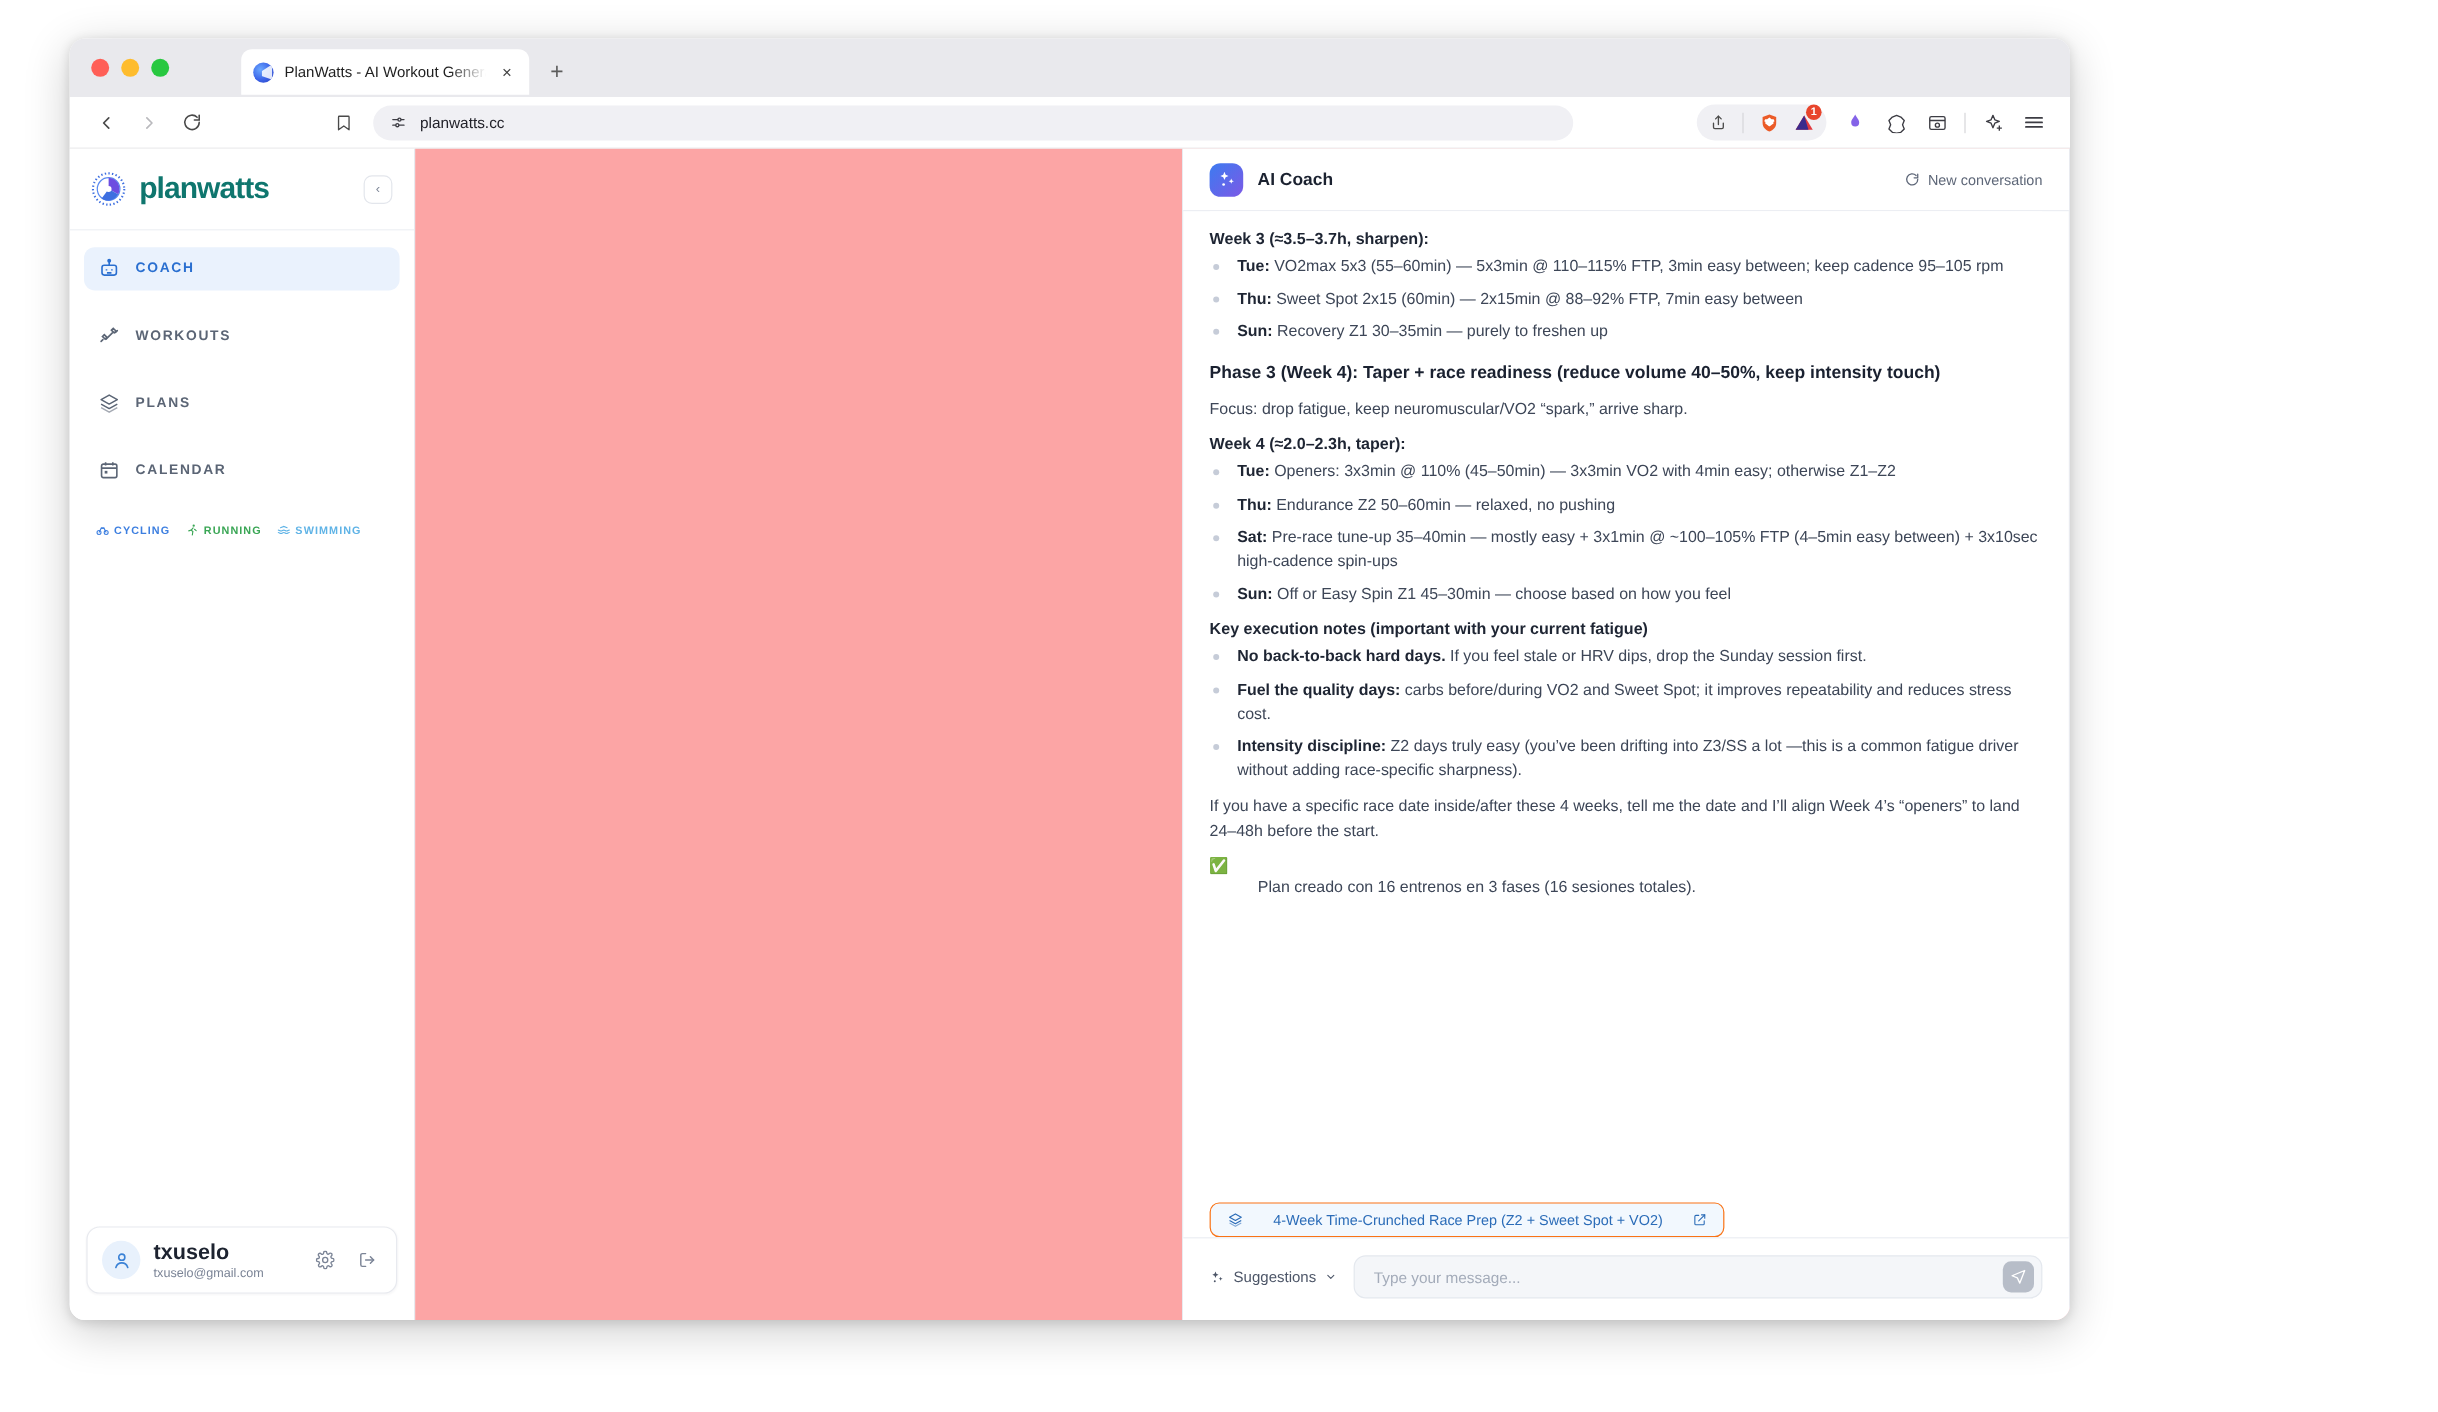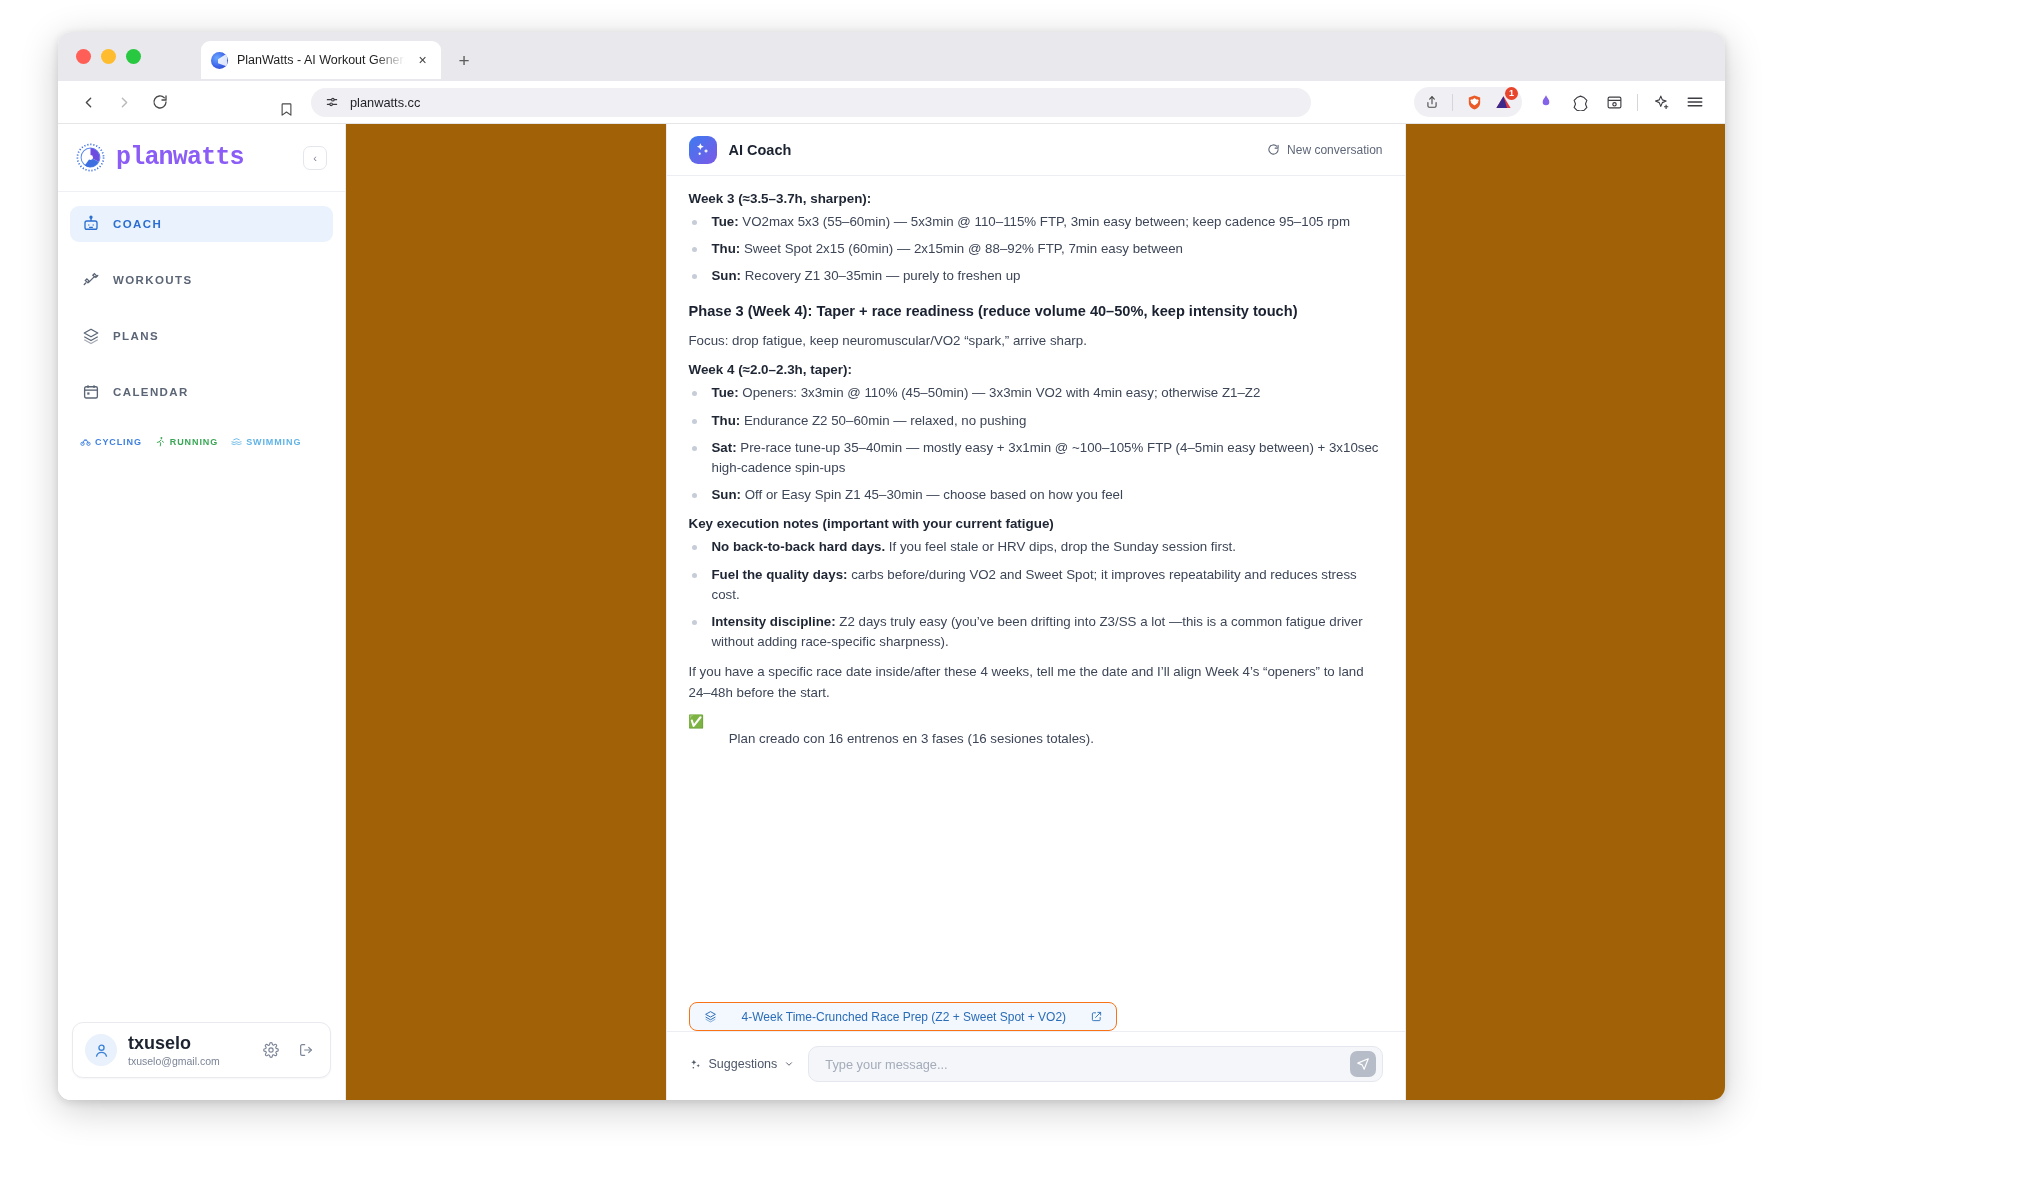--- a/index.html
+++ b/index.html
@@ -95,21 +95,21 @@
   .nav-btns { display: flex; align-items: center; gap: 4px; }
   .tb-btn {
     width: 32px; height: 32px; border-radius: 16px;
     display: flex; align-items: center; justify-content: center;
     color: #4a4a4a;
   }
   .tb-btn.disabled { color: #b9b9bd; }
 
   #omnibox-wrap {
     flex: 1 1 auto;
-    display: flex; align-items: flex-end; justify-content: center;
+    display: flex; align-items: center; justify-content: center;
     gap: 17px;
     padding: 0 16px;
   }
   #bookmark-icon { color: #4a4a4a; }
   #omnibox {
     width: 1000px; height: 29px;
     background: #f0f0f4; border-radius: 15px;
     display: flex; align-items: center; gap: 11px;
     padding: 0 14px;
   }
@@ -152,22 +152,21 @@
   }
   #brand {
     height: 68px; flex: 0 0 68px;
     display: flex; align-items: center;
     padding: 0 18px; gap: 11px;
     border-bottom: 1px solid #eef0f4;
   }
   #brand-logo { width: 29px; height: 29px; flex:0 0 auto; }
   #brand-name {
     font-size: 25px; font-weight: bold; letter-spacing: -.8px;
-    color: #8b5cf6;
-    font-family: Liberation Mono, monospace;
+    color: #0f766e;
   }
   #sidebar-collapse {
     width: 24px; height: 24px; margin-left: auto;
     border: 1px solid #e3e6ec; border-radius: 7px;
     display: flex; align-items: center; justify-content: center;
     color: #7c8596; font-size: 11px;
     background: #fff;
   }
 
   #nav { padding: 14px 12px 0 12px; }
@@ -216,22 +215,22 @@
   #user-email { font-size: 10.5px; color: #7b8496; margin-top: 1px; }
   .user-action {
     width: 24px; height: 24px; flex:0 0 auto;
     display: flex; align-items: center; justify-content: center;
     color: #7b8496;
   }
 
   
   #main {
     flex: 1 1 auto; position: relative;
-    background: #a16207;
-    display: flex; justify-content: center;
+    background: #fca5a5;
+    display: flex; justify-content: flex-end;
   }
   #chat-panel {
     width: 740px;
     margin-top: 0;
     background: #ffffff;
     border-left: 1px solid #e9ebf0;
     border-right: 1px solid #e9ebf0;
     display: flex; flex-direction: column;
     height: 100%;
   }

